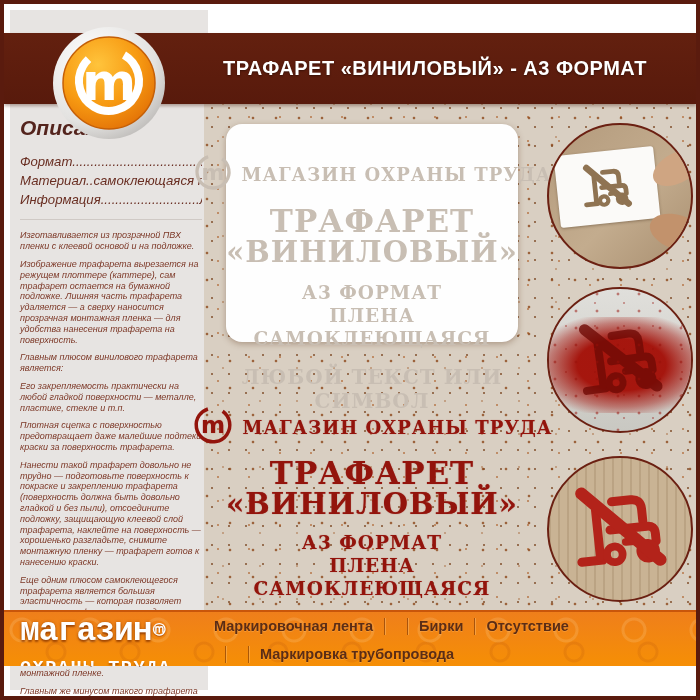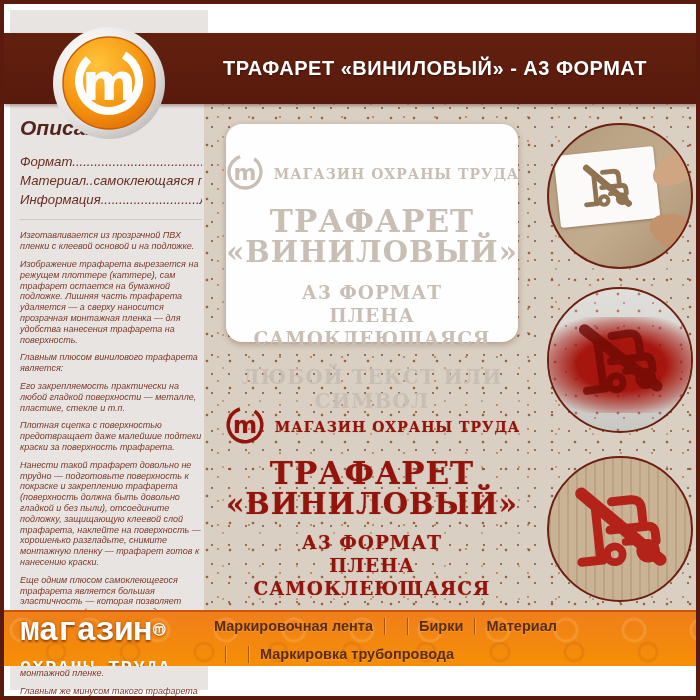--- a/index.html
+++ b/index.html
@@ -52,21 +52,21 @@
   .card{
     position:absolute;left:222px;top:120px;width:292px;height:218px;z-index:3;
     background:#fefefe;border-radius:16px;
     box-shadow:0 2px 6px rgba(90,50,20,.35);
     display:flex;flex-direction:column;align-items:center;
     color:#c8beb3;
   }
   .stencil{font-family:"DejaVu Serif",serif;font-weight:bold;text-align:center;}
   .brand-row{display:flex;align-items:center;gap:9px;justify-content:center;}
   .logo-stencil{flex:0 0 auto;}
-  .brand-word{font-size:14px;letter-spacing:1px;white-space:nowrap;}
+  .brand-word{font-size:18px;letter-spacing:1px;white-space:nowrap;}
   .big1{font-size:31px;line-height:1.02;letter-spacing:1px;}
   .big2{font-size:29px;line-height:1.02;letter-spacing:1px;}
   .mid{font-size:18.5px;line-height:1.25;letter-spacing:1px;}
   .last{font-size:20px;letter-spacing:1px;}
   .card .brand-row{margin-top:28px;}
   .card .big1{margin-top:10px;}
   .card .mid{margin-top:14px;}
   .card .last{margin-top:14px;}
   
   .painted{
@@ -280,21 +280,21 @@
       </div>
       <div class="l2">ОХРАНЫ ТРУДА</div>
     </div>
     <div class="f-menus">
       <div class="menu-row">
         <span class="menu-item">Маркировочная лента</span>
         <span class="menu-sep"></span>
         <span class="menu-sep"></span>
         <span class="menu-item">Бирки</span>
         <span class="menu-sep"></span>
-        <span class="menu-item">Материал</span>
+        <span class="menu-item">Отсутствие</span>
       </div>
       <div class="menu-row">
         <span class="menu-sep"></span>
         <span class="menu-sep"></span>
         <span class="menu-item">Маркировка трубопровода</span>
       </div>
     </div>
   </div>
 
 </div>

